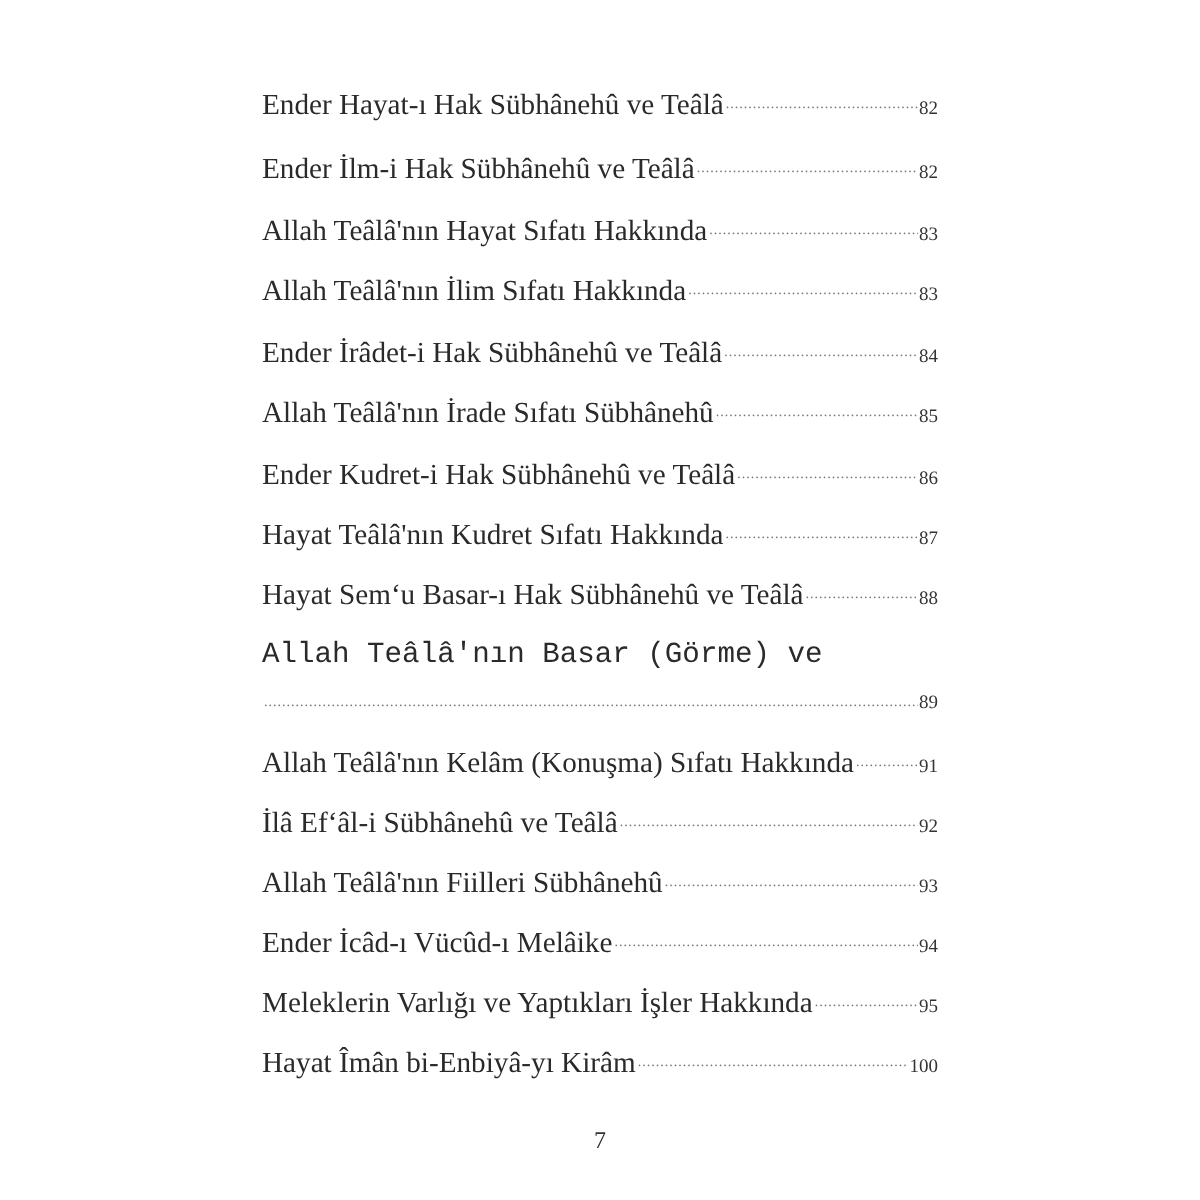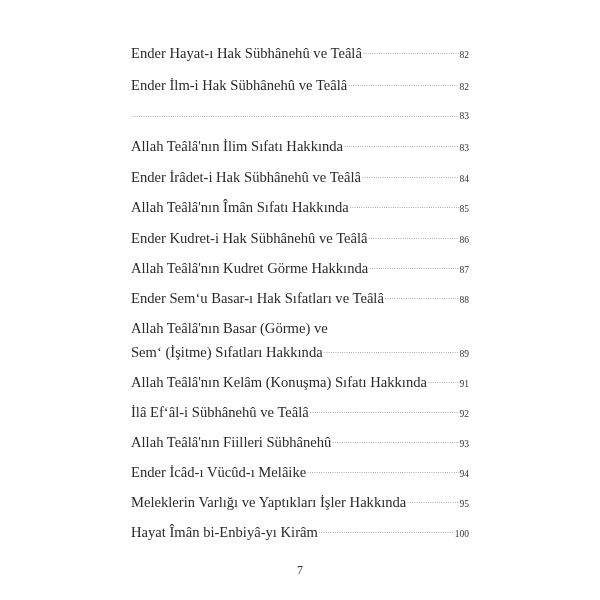--- a/index.html
+++ b/index.html
@@ -15,21 +15,21 @@
   .entry .title { flex: 0 0 auto; text-align: right; }
   .entry .dots {
     flex: 1 1 auto; margin: 0 1px; overflow: hidden; font-size: 7px; color: #777;
     letter-spacing: 0.5px; height: 14px; line-height: 14px; align-self: flex-end; margin-bottom: 4px;
   }
   .entry .dots::before {
     content: "..............................................................................................................................................................................";
   }
   .entry .page { flex: 0 0 auto; font-size: 9.5px; color: #333; }
   .line1 {
-    position: absolute; left: 0; font-size: 14.6px; line-height: 20px; white-space: nowrap;
+    position: absolute; left: 0; font-size: 14.6px; line-height: 20px; white-space: nowrap; font-family: Liberation Mono, monospace;
   }
   .page-number {
     position: absolute; left: 0; width: 600px; top: 563px; text-align: center;
     font-size: 12px; color: #333;
   }
 </style>
 </head>
 <body>
 
 <div class="toc">
@@ -37,56 +37,56 @@
     <span class="title">Ender Hayat-ı Hak Sübhânehû ve Teâlâ</span>
     <span class="dots"></span>
     <span class="page">82</span>
   </div>
   <div class="entry" style="top:75px">
     <span class="title">Ender İlm-i Hak Sübhânehû ve Teâlâ</span>
     <span class="dots"></span>
     <span class="page">82</span>
   </div>
   <div class="entry" style="top:106px">
+    <span class="title">Allah Teâlâ'nın Hayat Sıfatı Hakkında</span>
     <span class="dots"></span>
     <span class="page">83</span>
   </div>
   <div class="entry" style="top:136px">
     <span class="title">Allah Teâlâ'nın İlim Sıfatı Hakkında</span>
     <span class="dots"></span>
     <span class="page">83</span>
   </div>
   <div class="entry" style="top:167px">
     <span class="title">Ender İrâdet-i Hak Sübhânehû ve Teâlâ</span>
     <span class="dots"></span>
     <span class="page">84</span>
   </div>
   <div class="entry" style="top:197px">
-    <span class="title">Allah Teâlâ'nın Îmân Sıfatı Hakkında</span>
+    <span class="title">Allah Teâlâ'nın İrade Sıfatı Sübhânehû</span>
     <span class="dots"></span>
     <span class="page">85</span>
   </div>
   <div class="entry" style="top:228px">
     <span class="title">Ender Kudret-i Hak Sübhânehû ve Teâlâ</span>
     <span class="dots"></span>
     <span class="page">86</span>
   </div>
   <div class="entry" style="top:258px">
-    <span class="title">Allah Teâlâ'nın Kudret Görme Hakkında</span>
+    <span class="title">Hayat Teâlâ'nın Kudret Sıfatı Hakkında</span>
     <span class="dots"></span>
     <span class="page">87</span>
   </div>
   <div class="entry" style="top:288px">
-    <span class="title">Ender Sem‘u Basar-ı Hak Sıfatları ve Teâlâ</span>
+    <span class="title">Hayat Sem‘u Basar-ı Hak Sübhânehû ve Teâlâ</span>
     <span class="dots"></span>
     <span class="page">88</span>
   </div>
   <div class="line1" style="top:318px">Allah Teâlâ'nın Basar (Görme) ve</div>
   <div class="entry" style="top:342px">
-    <span class="title">Sem‘ (İşitme) Sıfatları Hakkında</span>
     <span class="dots"></span>
     <span class="page">89</span>
   </div>
   <div class="entry" style="top:372px">
     <span class="title">Allah Teâlâ'nın Kelâm (Konuşma) Sıfatı Hakkında</span>
     <span class="dots"></span>
     <span class="page">91</span>
   </div>
   <div class="entry" style="top:402px">
     <span class="title">İlâ Ef‘âl-i Sübhânehû ve Teâlâ</span>

